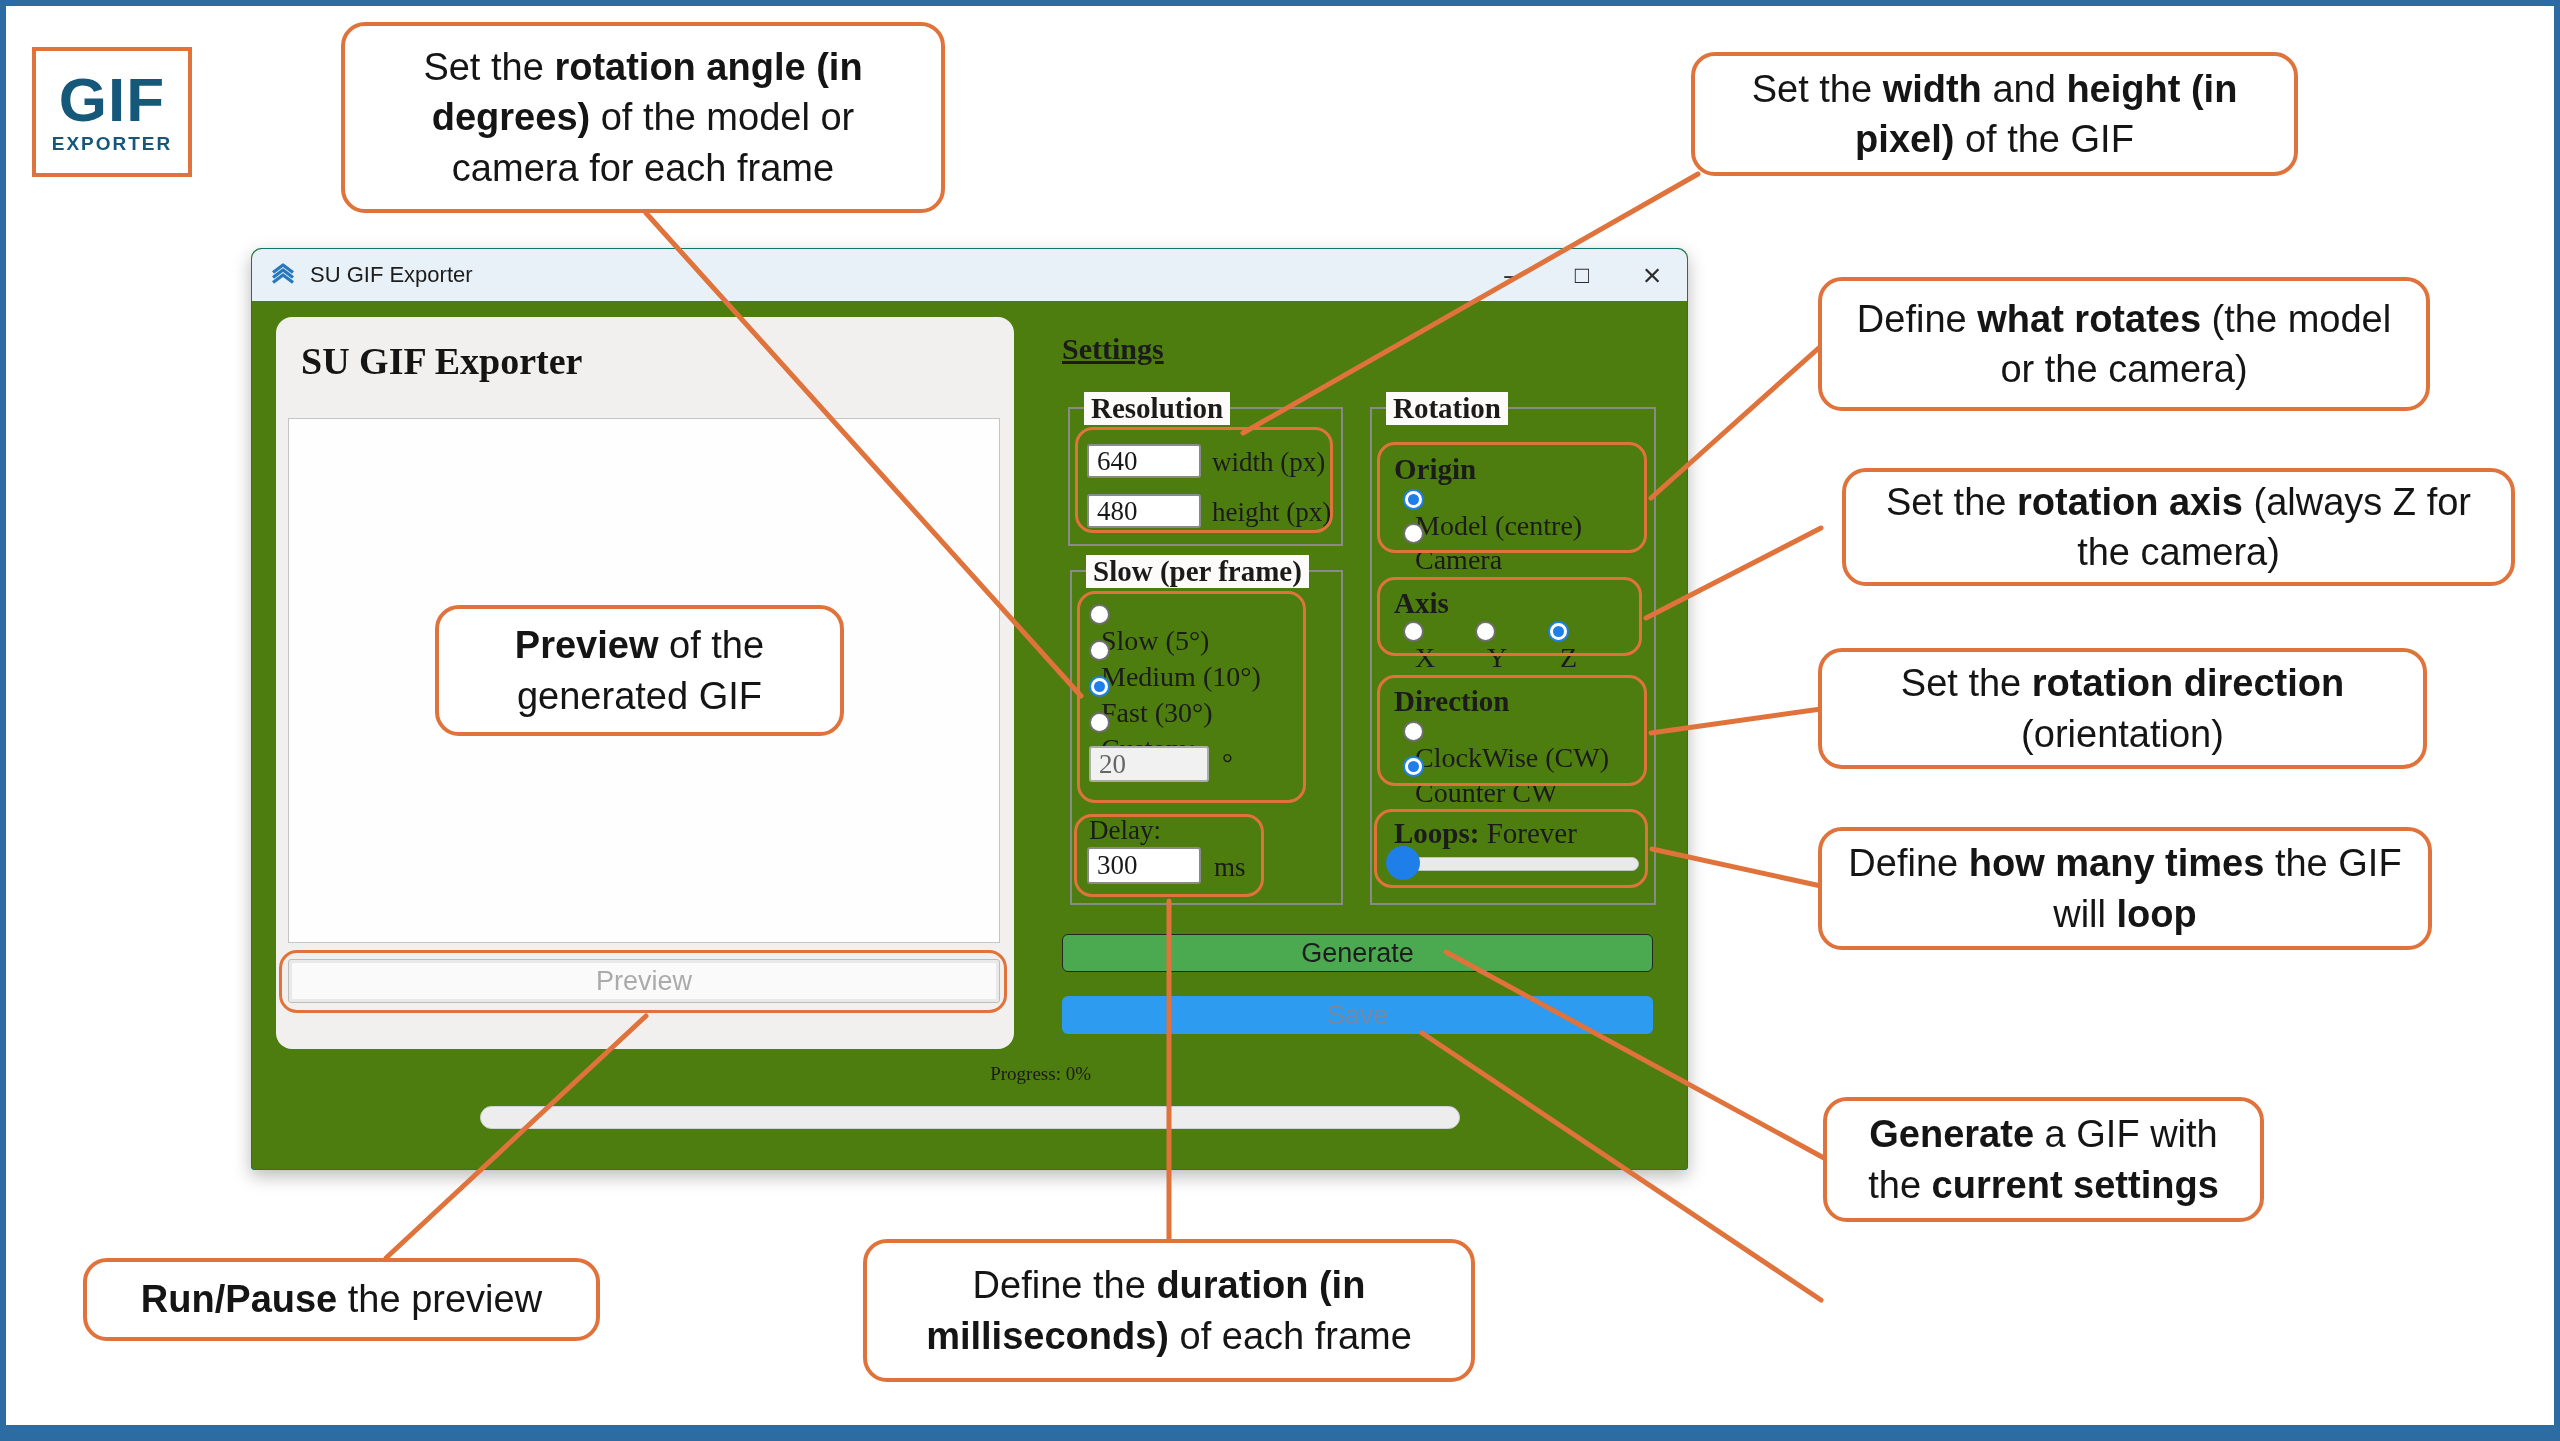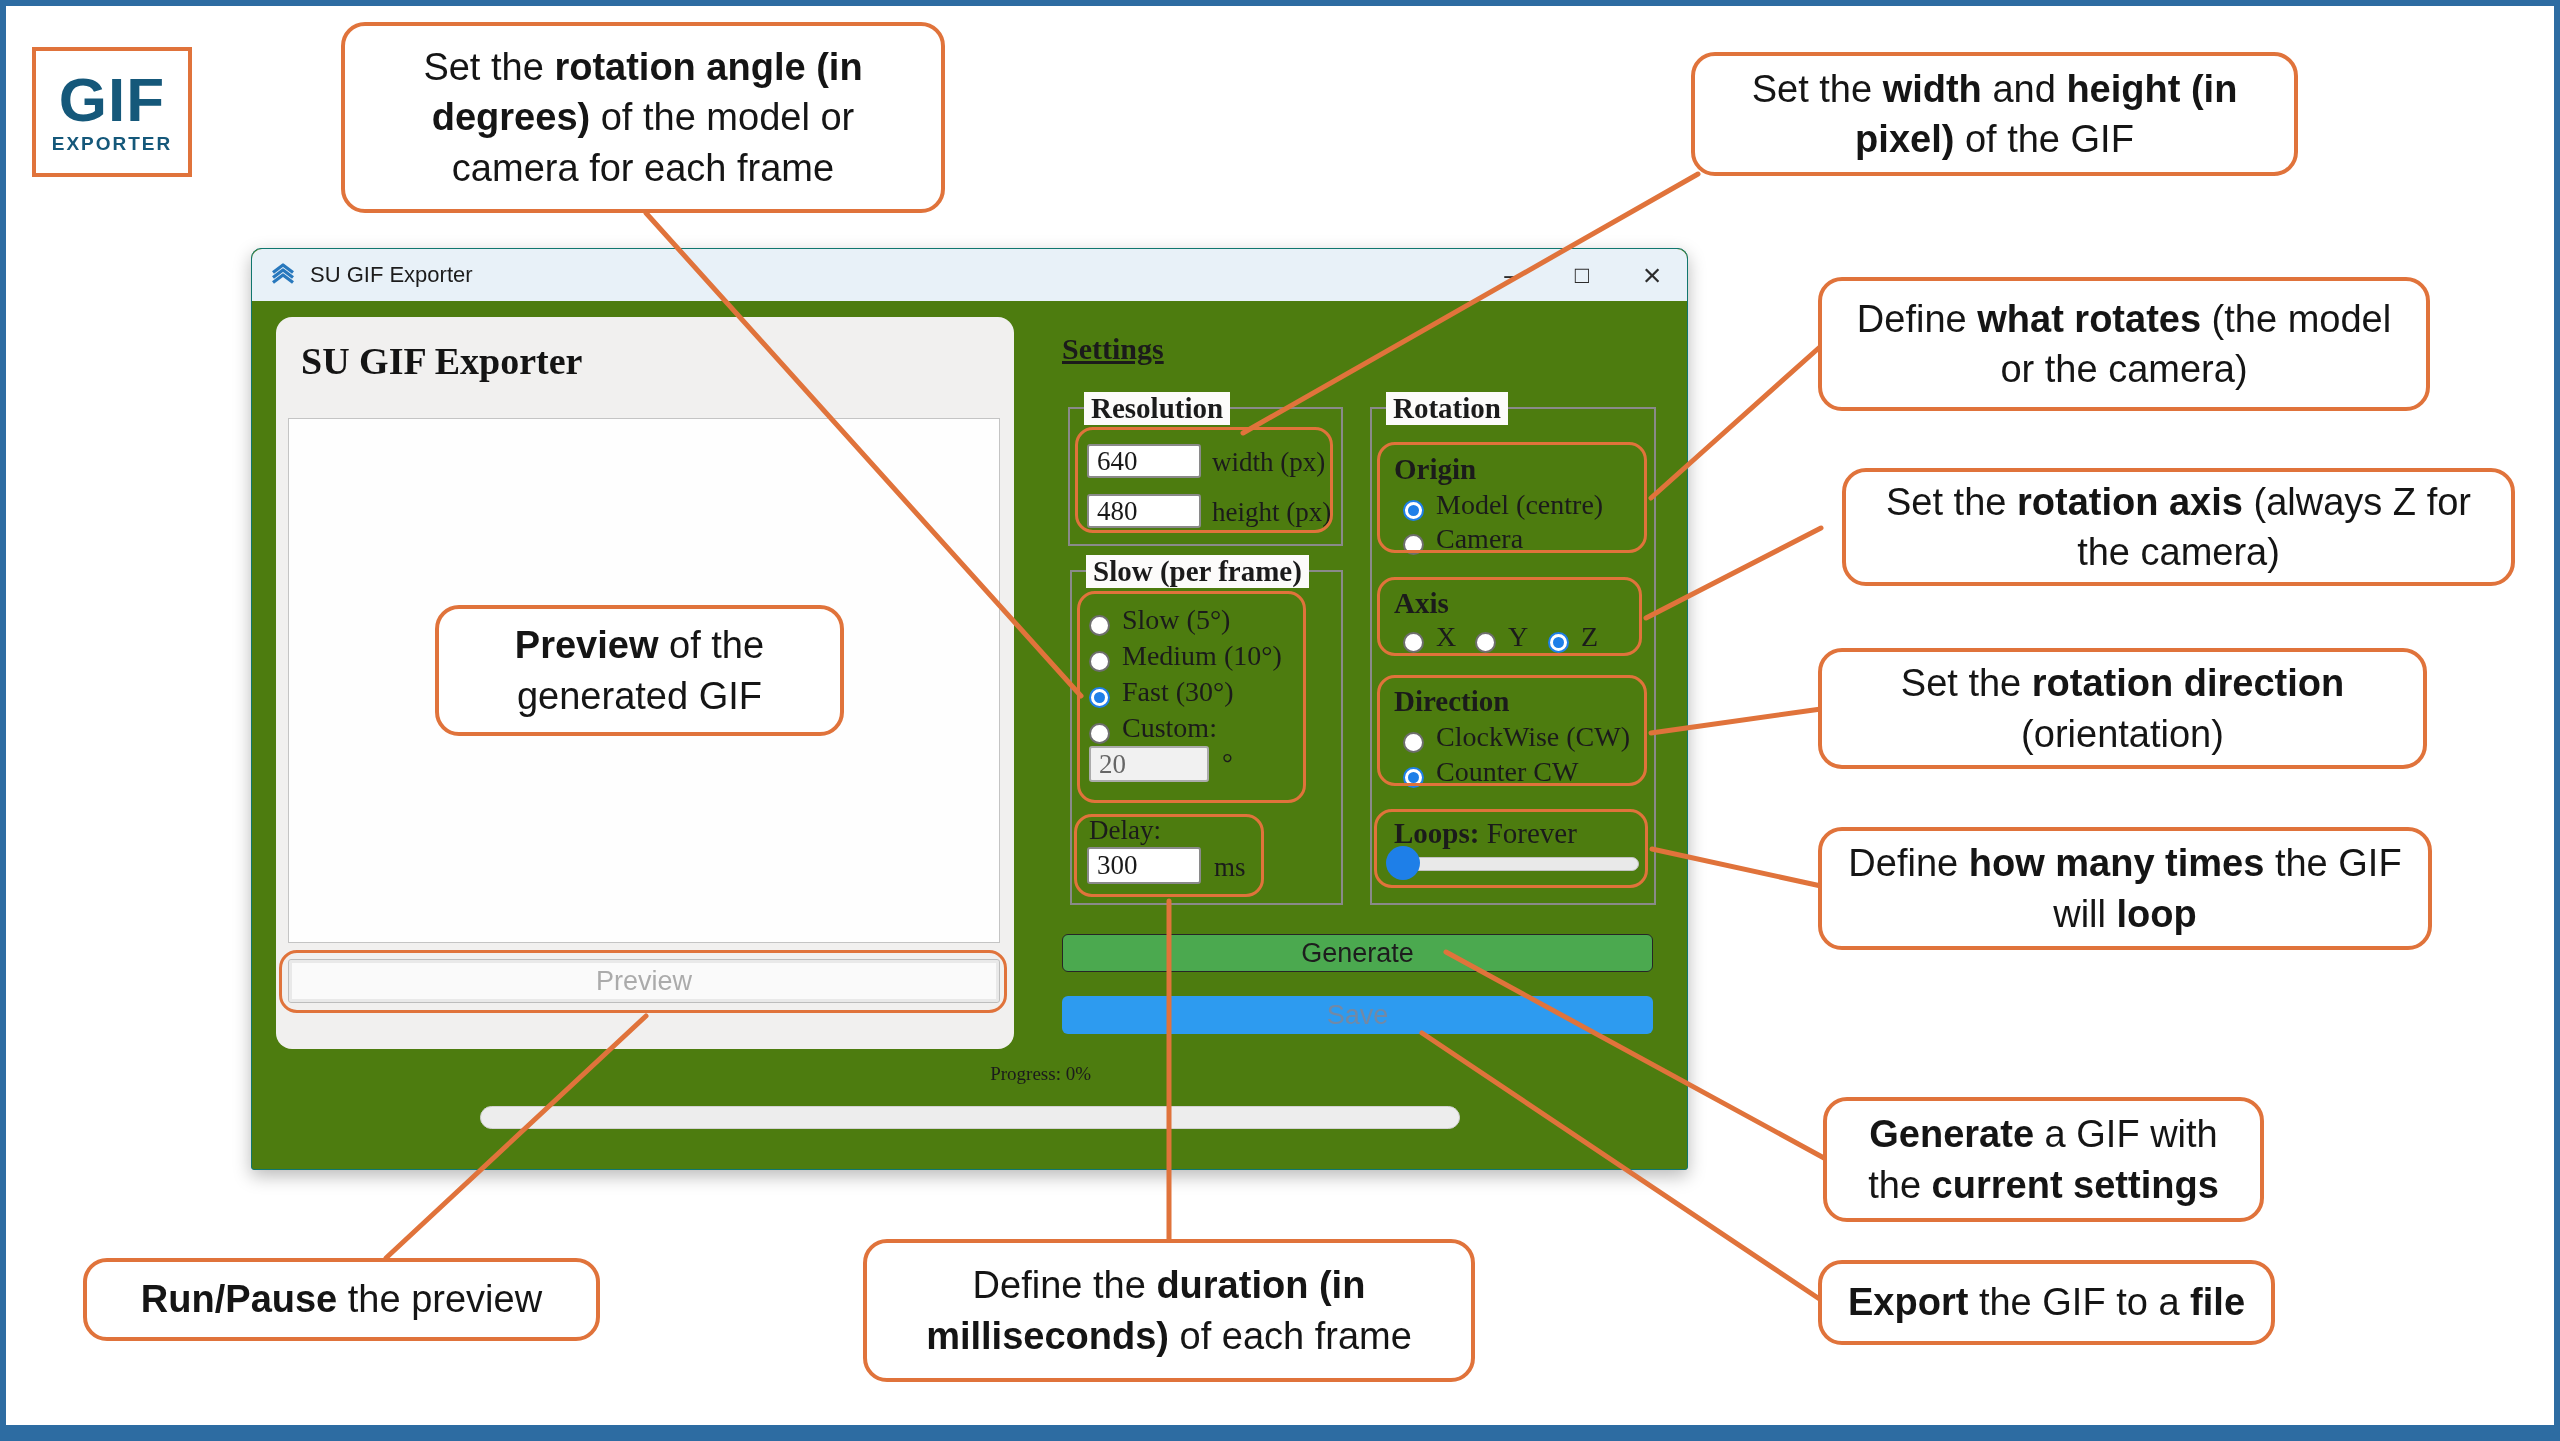--- a/index.html
+++ b/index.html
@@ -71,21 +71,21 @@
   .serif { font-family:"Liberation Serif", serif; color:#1b1b1b; }
   #settings-label { position:absolute; left:810px; top:83px; font-size:30px; font-weight:bold;text-decoration:underline; }
   .fieldset { position:absolute; border:2px solid #8a8a8a; background:transparent; }
   .legend { position:absolute; top:-17px; left:14px; background:#FCFBFA; padding:0 7px; font-size:29px; font-weight:bold; white-space:nowrap; }
   .sublabel { position:absolute; font-size:29px; font-weight:bold; }
   .field-input { position:absolute; font-family:"Liberation Serif", serif; font-size:27px; color:#1a1a1a;
                  border:2px solid #8a8a8a; border-radius:3px; background:#fff; padding:0 8px; }
   .field-input:disabled { background:#F1F1F1; color:#666; border-color:#ababab; }
   .unit { position:absolute; font-size:27px; }
 
-  .radio-row { position:absolute; display:flex; align-items:flex-end; }
+  .radio-row { position:absolute; display:flex; align-items:flex-start;flex-direction:column; }
   .radio { width:21px; height:21px; border:2px solid #6e6e6e; border-radius:50%; background:#fff; flex:0 0 auto; }
   .radio.on { border-color:#1E7FE8; }
   .radio.on::after { content:""; display:block; width:11px; height:11px; margin:3px; border-radius:50%; background:#1E7FE8; }
   .rlabel { font-family:"Liberation Serif", serif; font-size:28px; color:#1b1b1b; margin-left:12px; }
 
   
   #loops-track { position:absolute; left:27px; top:448px; width:240px; height:14px; background:#E9E9E9;
                  border:1px solid #c2c2c2; border-radius:8px; }
   #loops-thumb { position:absolute; left:14px; top:437px; width:34px; height:34px; background:#1E7FE8; border-radius:50%; }
 
@@ -251,23 +251,20 @@
   </div>
   <div class="callout" style="left:1812px; top:642px; width:609px; height:121px;">
     <p><span>Set the </span><span class="b">rotation direction</span><span> (orientation)</span></p>
   </div>
   <div class="callout" style="left:1812px; top:821px; width:614px; height:123px;">
     <p><span>Define </span><span class="b">how many times</span><span> the GIF will </span><span class="b">loop</span></p>
   </div>
   <div class="callout" style="left:1817px; top:1091px; width:441px; height:125px;">
     <p><span class="b">Generate</span><span> a GIF with the </span><span class="b">current settings</span></p>
   </div>
-  <div class="callout" style="left:1812px; top:1254px; width:457px; height:85px;">
-    <p><span class="b">Export</span><span> the GIF to a </span><span class="b">file</span></p>
-  </div>
   <div class="callout" style="left:77px; top:1252px; width:517px; height:83px;">
     <p><span class="b">Run/Pause</span><span> the preview</span></p>
   </div>
   <div class="callout" style="left:857px; top:1233px; width:612px; height:143px;padding-left:24px;">
     <p><span>Define the </span><span class="b">duration (in milliseconds)</span><span> of each frame</span></p>
   </div>
   <div class="callout" style="left:429px; top:599px; width:409px; height:131px;">
     <p><span class="b">Preview</span><span> of the generated GIF</span></p>
   </div>
 

